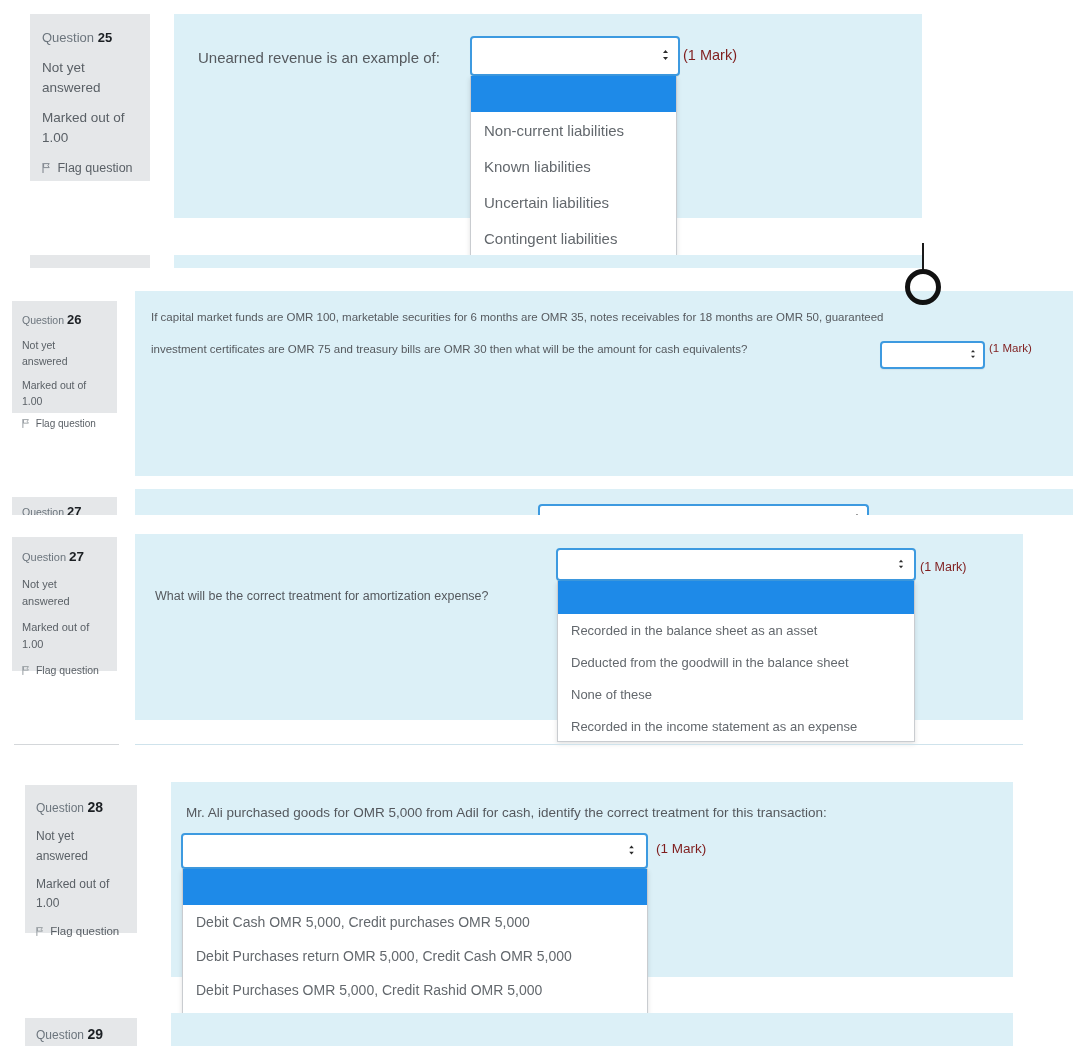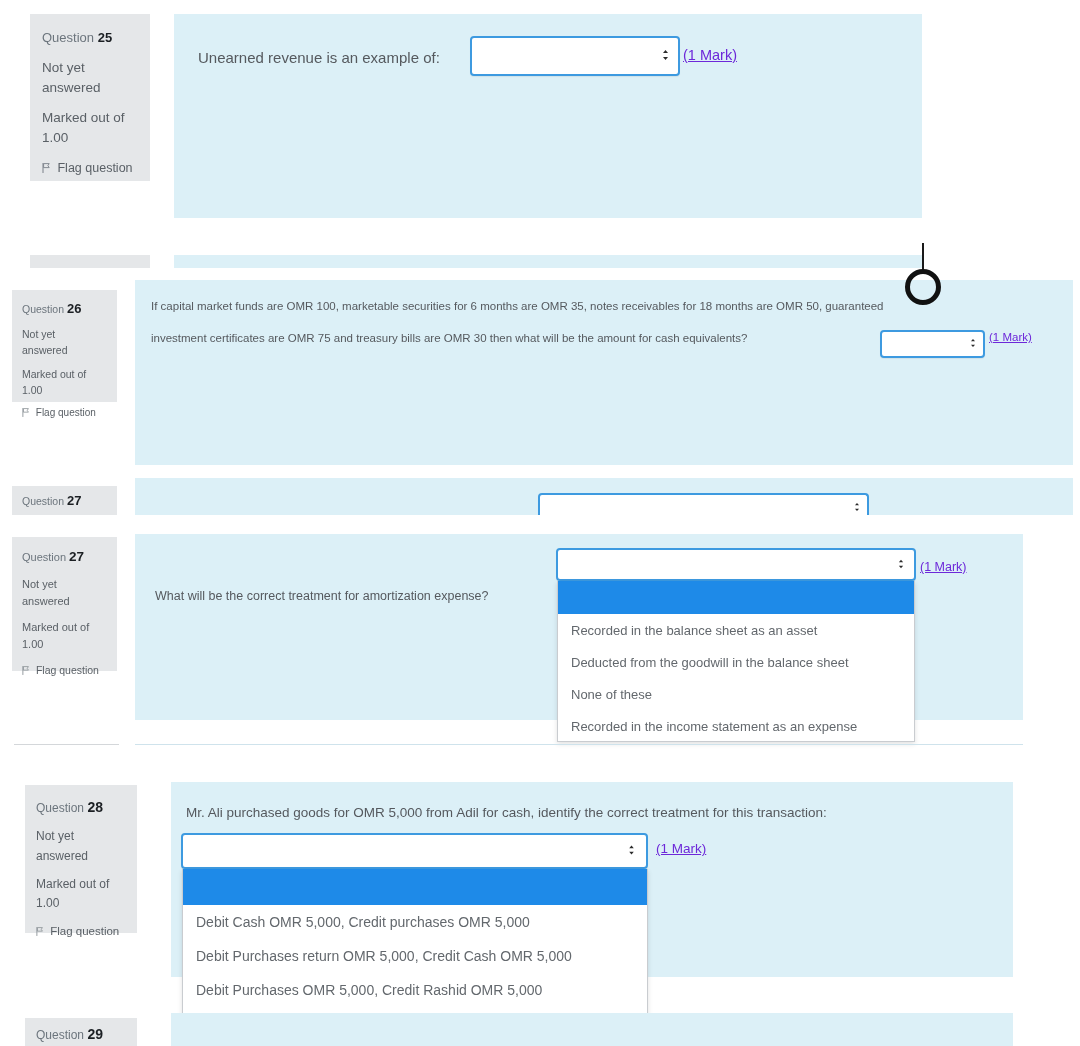--- a/index.html
+++ b/index.html
@@ -11,21 +11,21 @@
     -webkit-font-smoothing:antialiased;
     overflow:hidden;
     position:relative;
     color:#4d5257;
   }
   .page{position:absolute;left:0;top:0;width:1080px;height:1046px;}
 
   
   .seg{position:absolute;left:0;width:1080px;overflow:hidden;background:#fff;}
   .seg-a{top:0;height:268px;}
-  .seg-b{top:268px;height:247px;}
+  .seg-b{top:279px;height:247px;}
   .seg-c{top:515px;height:255px;}
   .seg-d{top:770px;height:276px;}
   .qinfo{
     position:absolute;
     background:#e5e7e9;
     color:#5a6066;
     box-sizing:border-box;
   }
   .qinfo .qnum{display:block;color:#6c757d;}
   .qinfo .qnum b{color:#1b1f23;font-weight:bold;}
@@ -36,21 +36,21 @@
   .qbody{
     position:absolute;
     background:#dcf0f7;
     box-sizing:border-box;
   }
   .qtext{
     position:absolute;
     color:#55595e;
     line-height:1.55;
   }
-  .mark{position:absolute;color:#6d28d9;white-space:nowrap;text-decoration:underline;}
+  .mark{position:absolute;color:#7f1d1d;white-space:nowrap;}
 
   
   .sel{
     position:absolute;
     background:#fff;
     border:2px solid #3d9ae0;
     border-radius:4px;
     box-sizing:border-box;
     box-shadow:0 1px 1px rgba(0,0,0,.06);
   }
@@ -119,20 +119,27 @@
     <div class="sel" style="left:470px;top:36px;width:210px;height:40px;">
       <span class="selval" style="font-size:14px;"></span>
       <span class="arrows">
         <svg width="7" height="11" viewBox="0 0 7 11">
             <path d="M3.5 0.5L6 3.5H1z" fill="#2b2b2b"></path>
             <path d="M3.5 10.5L1 7.5h5z" fill="#2b2b2b"></path>
           </svg>
       </span>
     </div>
 
+    <div class="dd" style="left:470px;top:76px;width:207px;height:181px;">
+      <div class="opt sel-row" style="height:36px;font-size:15px;"></div>
+      <div class="opt" style="height:36px;font-size:15px;">Non-current liabilities</div>
+      <div class="opt" style="height:36px;font-size:15px;">Known liabilities</div>
+      <div class="opt" style="height:36px;font-size:15px;">Uncertain liabilities</div>
+      <div class="opt" style="height:36px;font-size:15px;">Contingent liabilities</div>
+    </div>
 
     <div class="mark" style="left:683px;top:47px;font-size:14.5px;">(1 Mark)</div>
 
     <div class="qinfo" style="left:30px;top:255px;width:120px;height:14px;"></div>
     <div class="qbody" style="left:174px;top:255px;width:748px;height:14px;"></div>
   </div>
 
   <div class="seg seg-b">
 
     <div class="qinfo" style="left:12px;top:22px;width:105px;height:112px;padding:9px 10px 0 10px;font-size:10.5px;line-height:1.55;">

